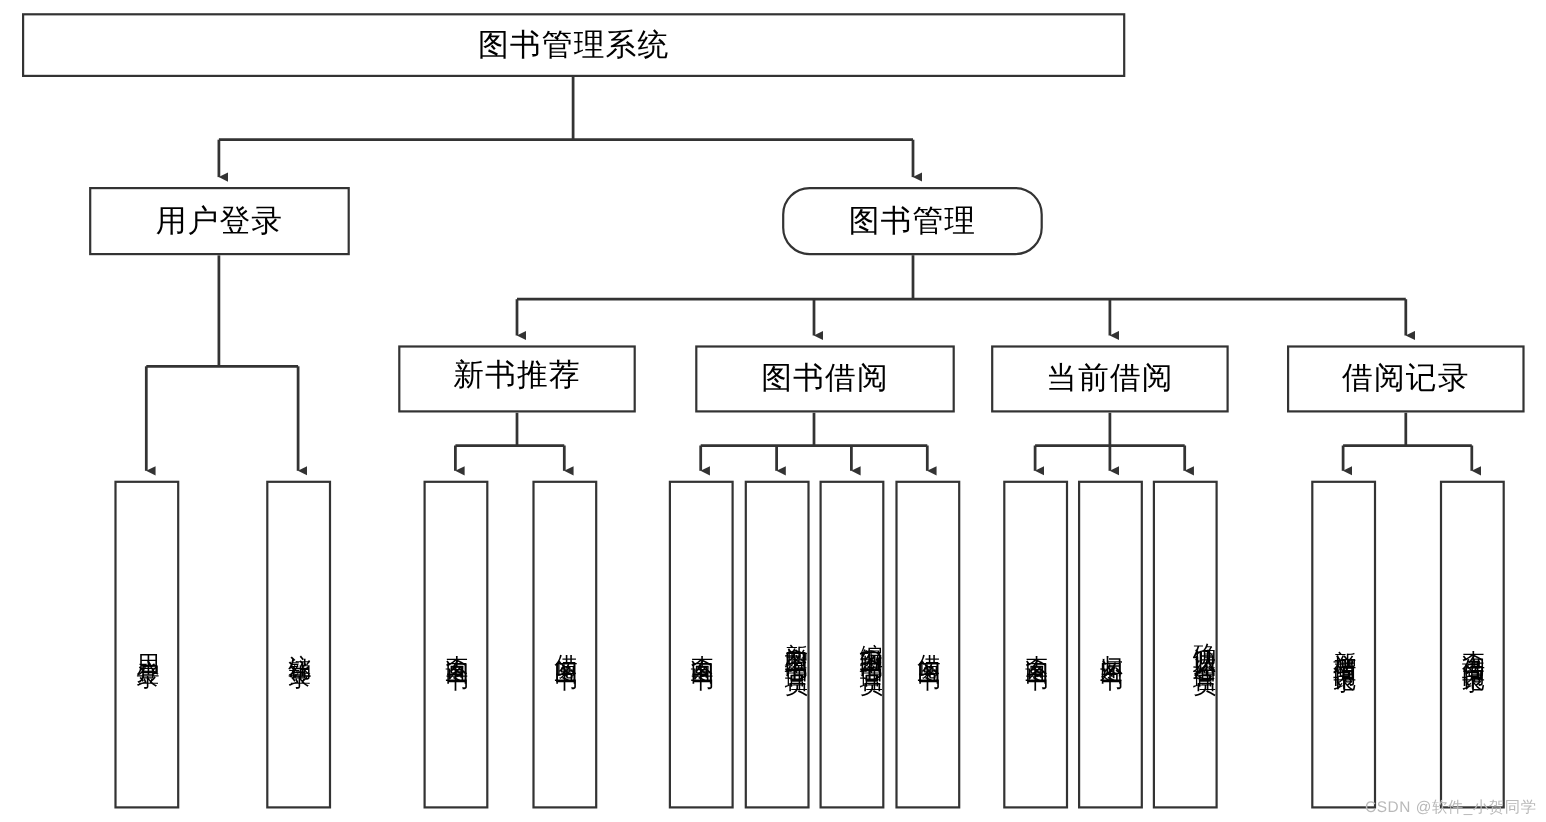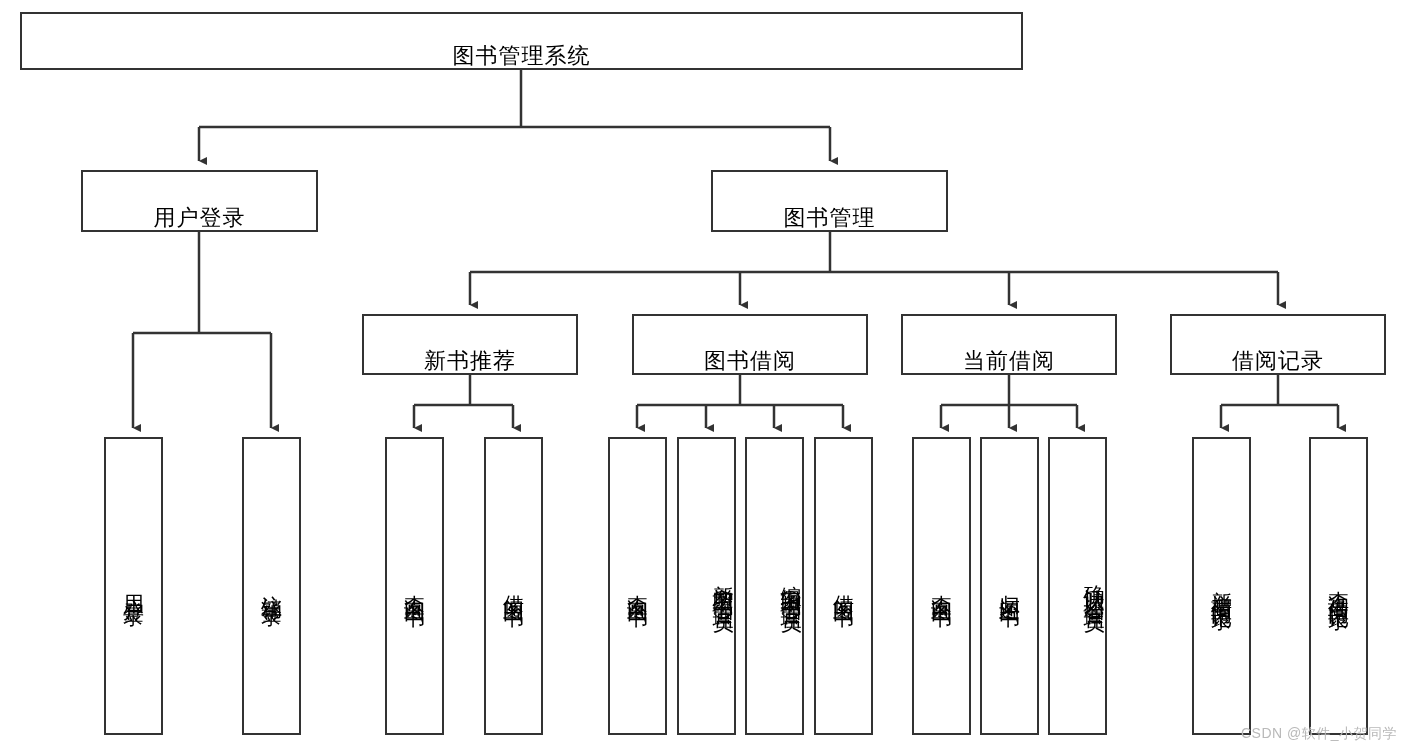--- a/index.html
+++ b/index.html
@@ -30,24 +30,23 @@
     box-sizing: border-box;
     background: #ffffff;
     border: 2px solid #333333;
     display: flex;
     align-items: center;
     justify-content: center;
     color: #000000;
     z-index: 3;
   }
   .node.h {
-    font-size: 22px;
+    font-size: 28px;
     letter-spacing: 1px;
     line-height: 1.1;
-    align-items: flex-end;
   }
   .node.v {
     writing-mode: vertical-rl;
     text-orientation: upright;
     font-size: 21px;
     letter-spacing: 4px;
     line-height: 1.05;
     padding: 4px 0;
   }
   .node.v.top {
@@ -120,25 +119,25 @@
     </g>
   </svg>
 
   <div class="node h" style="left:20px; top:12px; width:1003px; height:58px;">
     <span>图书管理系统</span>
   </div>
 
   <div class="node h" style="left:81px; top:170px; width:237px; height:62px;">
     <span>用户登录</span>
   </div>
-  <div class="node h" style="left:711px; top:170px; width:237px; height:62px;">
+  <div class="node h" style="left:711px; top:170px; width:237px; height:62px;border-radius:25px;">
     <span>图书管理</span>
   </div>
 
-  <div class="node h" style="left:362px; top:314px; width:216px; height:61px;">
+  <div class="node h" style="left:362px; top:314px; width:216px; height:61px;font-family:Liberation Mono, monospace;">
     <span>新书推荐</span>
   </div>
   <div class="node h" style="left:632px; top:314px; width:236px; height:61px;">
     <span>图书借阅</span>
   </div>
   <div class="node h" style="left:1170px; top:314px; width:216px; height:61px;">
     <span>借阅记录</span>
   </div>
   <div class="node h" style="left:901px; top:314px; width:216px; height:61px;">
     <span>当前借阅</span>

